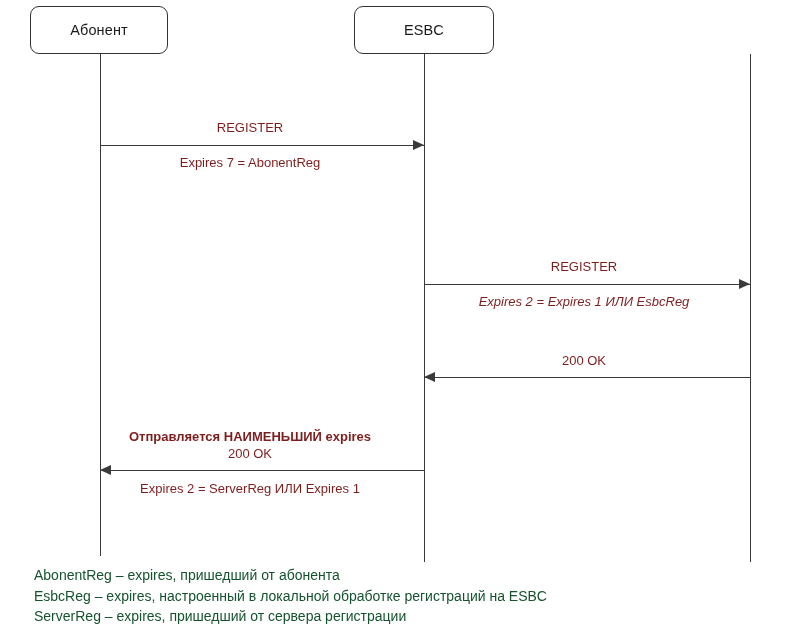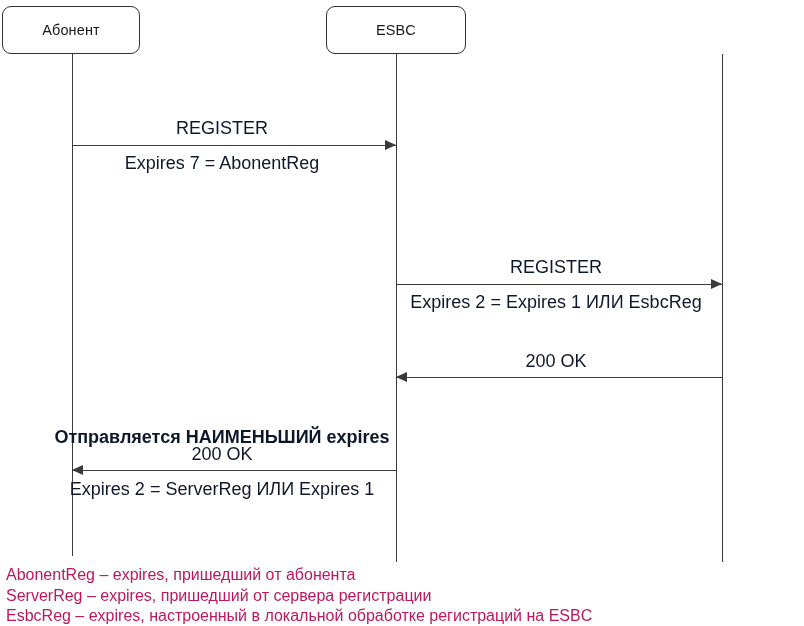--- a/index.html
+++ b/index.html
@@ -11,20 +11,21 @@
   body {
     font-family: "Liberation Sans", sans-serif;
     color: #1a1a1a;
   }
   #canvas {
     position: relative;
     width: 724px;
     height: 626px;
     background: #ffffff;
     overflow: hidden;
+    margin-left: 28px;
   }
 
   
   .participant {
     position: absolute;
     box-sizing: border-box;
     background: #ffffff;
     border: 1.3px solid #333333;
     border-radius: 9px;
     display: flex;
@@ -66,35 +67,35 @@
   }
   .arrowhead.left {
     border-top: 5.5px solid transparent;
     border-bottom: 5.5px solid transparent;
     border-right: 11px solid #3a3a3a;
   }
 
   
   .note {
     position: absolute;
-    font-size: 18px;
+    font-size: 13px;
     line-height: 16px;
-    color: #0f172a;
+    color: #7f1d1d;
     white-space: nowrap;
     text-align: left;
     transform: translateX(-50%);
   }
 
   
   .legend {
     position: absolute;
     left: 6px;
-    font-size: 16px;
+    font-size: 14px;
     line-height: 20.5px;
-    color: #be185d;
+    color: #14532d;
     white-space: nowrap;
   }
   .legend-line { display: block; }
 </style>
 </head>
 <body>
 
 <div id="canvas">
 
   <div class="participant" style="left:2px; top:6px; width:138px; height:48px;">
@@ -112,32 +113,32 @@
 
   <div class="note" style="left:222px; top:120px;">REGISTER</div>
   <div class="msgline" style="left:72px; top:145px; width:324px;"></div>
   <div class="arrowhead right" style="left:385px; top:139.5px;"></div>
   <div class="note" style="left:222px; top:155px;">Expires 7 = AbonentReg</div>
 
 
   <div class="note" style="left:556px; top:259px;">REGISTER</div>
   <div class="msgline" style="left:396px; top:284px; width:326px;"></div>
   <div class="arrowhead right" style="left:711px; top:278.5px;"></div>
-  <div class="note" style="left:556px; top:294px;">Expires 2 = Expires 1 ИЛИ EsbcReg</div>
+  <div class="note" style="left:556px; top:294px;font-style:italic;">Expires 2 = Expires 1 ИЛИ EsbcReg</div>
 
   <div class="note" style="left:556px; top:353px;">200 OK</div>
   <div class="msgline" style="left:396px; top:377px; width:326px;"></div>
   <div class="arrowhead left" style="left:396px; top:371.5px;"></div>
 
   <div class="note" style="left:222px; top:429px;font-weight:bold;">Отправляется НАИМЕНЬШИЙ expires</div>
 
   <div class="note" style="left:222px; top:446px;">200 OK</div>
   <div class="msgline" style="left:72px; top:470px; width:324px;"></div>
   <div class="arrowhead left" style="left:72px; top:464.5px;"></div>
   <div class="note" style="left:222px; top:481px;">Expires 2 = ServerReg ИЛИ Expires 1</div>
 
   <div class="legend" style="top:565px;">
     <span class="legend-line">AbonentReg – expires, пришедший от абонента</span>
+    <span class="legend-line">EsbcReg – expires, настроенный в локальной обработке регистраций на ESBC</span>
     <span class="legend-line">ServerReg – expires, пришедший от сервера регистрации</span>
-    <span class="legend-line">EsbcReg – expires, настроенный в локальной обработке регистраций на ESBC</span>
   </div>
 
 </div>
 
 </body></html>

